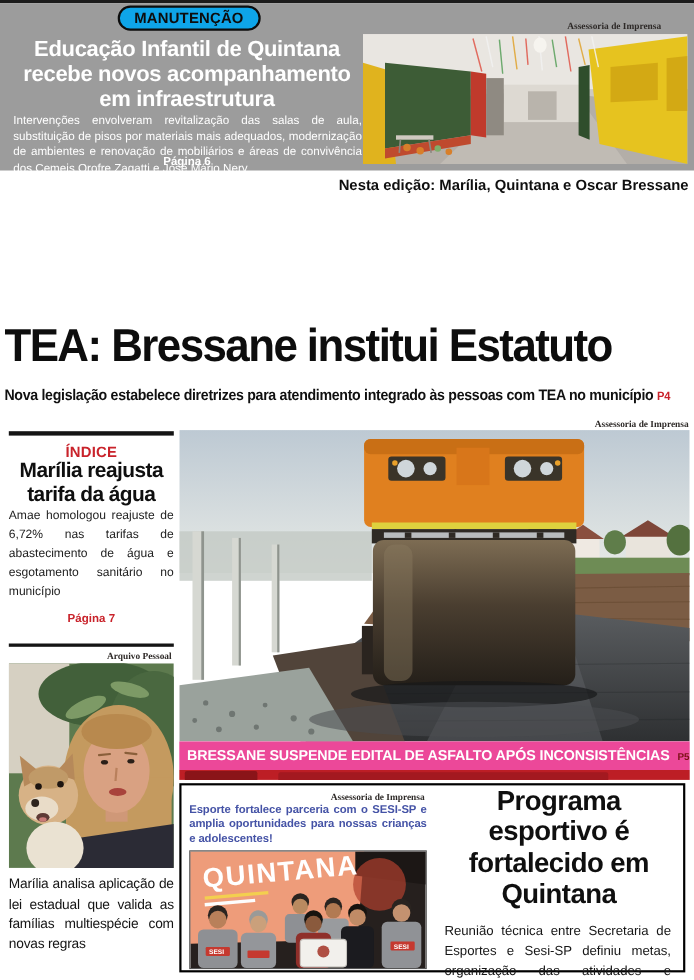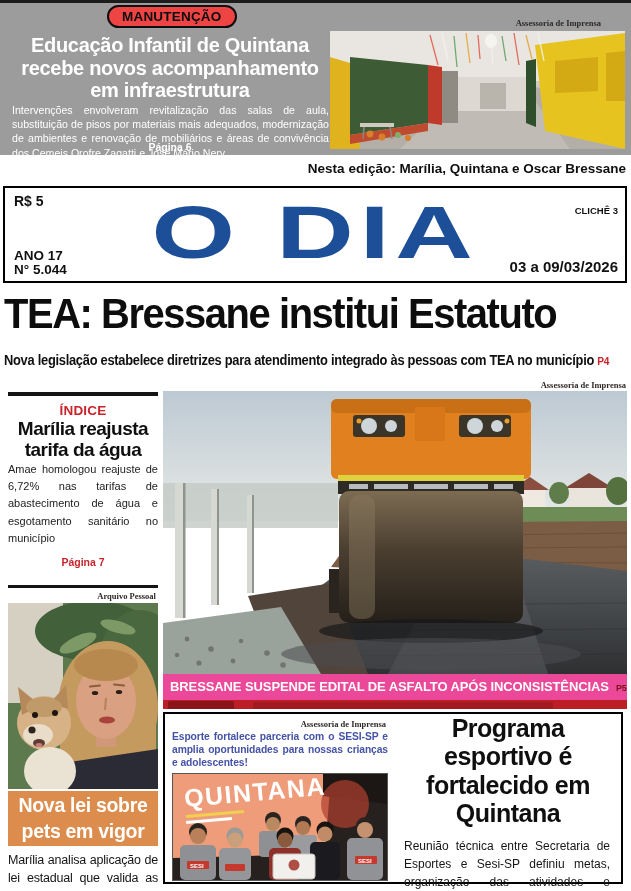--- a/index.html
+++ b/index.html
@@ -2,21 +2,21 @@
 <html><head>
 <meta charset="utf-8">
 <style>
   html,body{margin:0;padding:0;background:#e9e9e9;}
   .page{position:relative;width:631px;height:891px;background:#ffffff;overflow:hidden;
         font-family:"Liberation Sans",sans-serif;color:#111;}
   .topbar{position:absolute;top:0;left:0;width:631px;height:3px;background:#1c1c1c;}
 
   
   .gray-box{position:absolute;top:3px;left:0;width:631px;height:152px;background:#9c9c9c;}
-  .pill{position:absolute;top:2px;left:107px;background:#ef4444;border:2px solid #0d0d0d;
+  .pill{position:absolute;top:2px;left:107px;background:#0ea5e9;border:2px solid #0d0d0d;
         border-radius:15px;padding:2px 13px;font-weight:bold;font-size:13.5px;color:#0d0d0d;
         letter-spacing:.2px;}
   .gb-headline{position:absolute;top:31px;left:14px;width:312px;color:#fff;font-weight:bold;
         font-size:20px;line-height:1.13;text-align:center;letter-spacing:-.3px;}
   .gb-deck{position:absolute;top:100px;left:12px;width:317px;color:#fff;font-size:10.6px;
         line-height:1.34;text-align:justify;}
   .gb-page{position:absolute;top:138px;left:0;width:340px;text-align:center;color:#fff;
         font-weight:bold;font-size:10.5px;}
   .credit{font-family:"Liberation Serif",serif;font-weight:bold;font-size:8.5px;color:#2e2a28;}
   .gb-credit{position:absolute;top:15px;right:30px;}
@@ -132,30 +132,20 @@
       <line x1="60" y1="96" x2="62" y2="108" stroke="#8d8880" stroke-width="1.5"></line>
       <circle cx="40" cy="103" r="3.4" fill="#d87f2a"></circle>
       <circle cx="52" cy="106" r="3.4" fill="#d87f2a"></circle>
       <circle cx="68" cy="104" r="3" fill="#7fae6b"></circle>
       <circle cx="78" cy="107" r="3" fill="#d87f2a"></circle>
     </svg>
   </section>
 
   <div class="edition-line">Nesta edição: Marília, Quintana e Oscar Bressane</div>
 
-  <section class="masthead">
-    <span class="mh-price">R$ 5</span>
-    <span class="mh-cliche">CLICHÊ 3</span>
-    <div class="mh-anno">
-      <div>ANO 17</div>
-      <div>N° 5.044</div>
-    </div>
-    <span class="mh-date">03 a 09/03/2026</span>
-    <div class="mh-title">O DIA</div>
-  </section>
 
   <h1 class="lead-headline" style="margin:0"><span>TEA: Bressane institui Estatuto</span></h1>
   <p class="lead-deck" style="margin:0"><span class="inner"><span>Nova legislação estabelece diretrizes para atendimento integrado às pessoas com TEA no município</span> <span class="pref">P4</span></span></p>
   <span class="credit main-credit">Assessoria de Imprensa</span>
 
   <svg class="main-photo" viewBox="0 0 464 283" preserveAspectRatio="none">
     <defs>
       <linearGradient id="sky" x1="0" y1="0" x2="0" y2="1">
         <stop offset="0" stop-color="#bdc9d3"></stop>
           <stop offset="1" stop-color="#e7eae6"></stop>
@@ -292,21 +282,20 @@
       <ellipse cx="36" cy="104" rx="18" ry="10" fill="#c09a68"></ellipse>
       <ellipse cx="30" cy="132" rx="15" ry="11" fill="#e9dcc8"></ellipse>
       <circle cx="24" cy="127" r="3.6" fill="#2e241d"></circle>
       <ellipse cx="31" cy="140" rx="6" ry="4" fill="#5e3a35"></ellipse>
       <ellipse cx="31" cy="142" rx="3.4" ry="2" fill="#c97b78"></ellipse>
       <circle cx="27" cy="112" r="3" fill="#1d1510"></circle>
       <circle cx="47" cy="110" r="3" fill="#1d1510"></circle>
       <ellipse cx="42" cy="168" rx="26" ry="24" fill="#eae2d2"></ellipse>
     </svg>
 
-    <div class="pets-banner">Nova lei sobre pets em vigor</div>
     <p class="pets-deck" style="margin-bottom:0"><span>Marília analisa aplicação de lei estadual que valida as famílias multiespécie com novas regras</span> </p>
   </aside>
 
   <section class="bottom-box">
     <div class="sports-cell">
       <span class="credit sp-credit">Assessoria de Imprensa</span>
       <div class="sp-caption">Esporte fortalece parceria com o SESI-SP e amplia oportunidades para nossas crianças e adolescentes!</div>
 
       <svg class="sports-photo" viewBox="0 0 214 106" preserveAspectRatio="none">
         <rect width="214" height="106" fill="#26201e"></rect>

